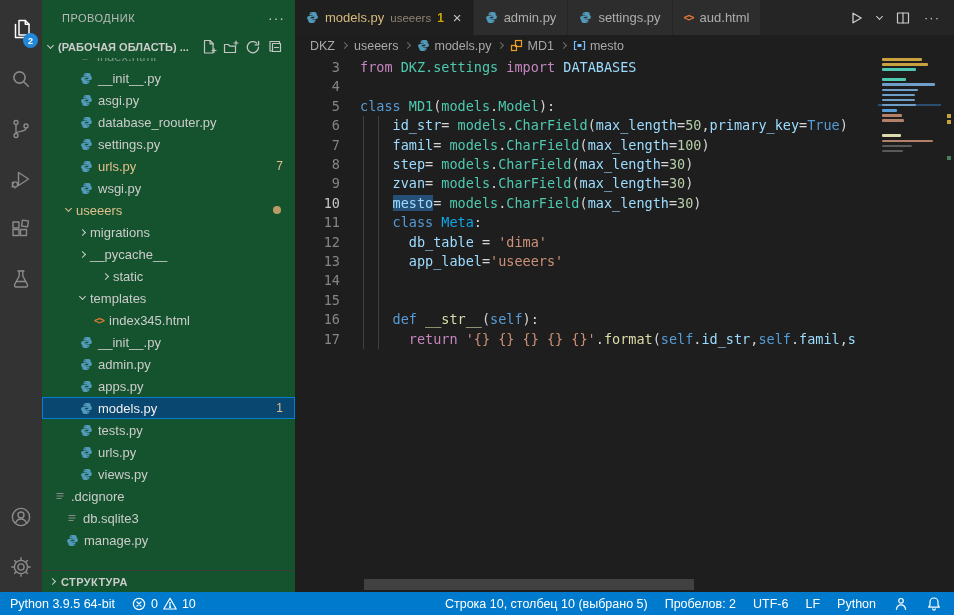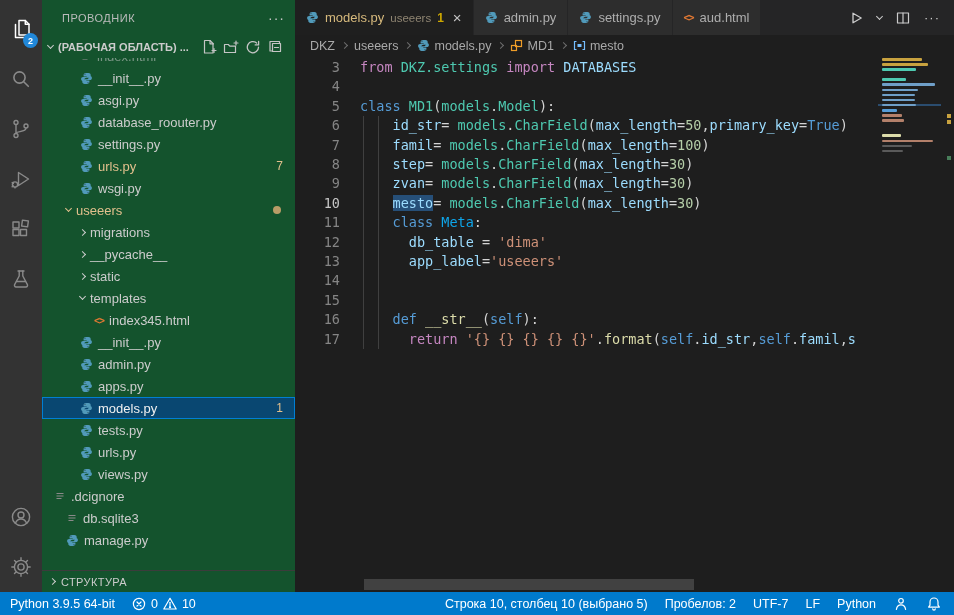--- a/index.html
+++ b/index.html
@@ -24,21 +24,21 @@
   .tree { flex:1; overflow:hidden; position:relative; }
   .trow { height:22px; display:flex; align-items:center; cursor:pointer; white-space:nowrap; position:relative; color:#cccccc; }
   .trow .lbl { margin-left:5px; }
   .trow.selected { background:#094771; outline:1px solid #007fd4; outline-offset:-1px; color:#f0f0f0; }
   .trow.mod, .trow.mod .lbl { color:#e2c08d; }
   .trow .badge { margin-left:auto; margin-right:12px; font-size:12px; color:#e2c08d; }
   .trow .dot { margin-left:auto; margin-right:14px; width:8px; height:8px; border-radius:50%; background:#b99c67; }
   .trow.clipped { height:9px; overflow:hidden; opacity:.55; }
   .trow.clipped .lbl { text-decoration:line-through; transform:translateY(-6px); }
   .trow.clipped .ico { transform:translateY(-6px); }
-  .outline-row { height:22px; border-top:1px solid #3c3c3c; display:flex; align-items:center; gap:6px; padding-left:8px; font-weight:normal; font-size:11px; letter-spacing:.4px; flex-shrink:0; cursor:pointer; }
+  .outline-row { height:22px; border-top:1px solid #3c3c3c; display:flex; align-items:center; gap:6px; padding-left:8px; font-weight:bold; font-size:11px; letter-spacing:.4px; flex-shrink:0; cursor:pointer; }
 
   
   .chev { display:inline-block; width:5px; height:5px; border-right:1.3px solid currentColor; border-bottom:1.3px solid currentColor; transform:rotate(-45deg); flex-shrink:0; }
   .chev.d { transform:rotate(45deg); margin-top:-3px; }
   .ico { display:inline-flex; align-items:center; justify-content:center; flex-shrink:0; }
   .ico svg { display:block; }
   .html-ic { color:#e37933; font-family:"DejaVu Sans Mono", monospace; font-size:10px; font-weight:bold; letter-spacing:-1px; }
 
   
   .editor-col { flex:1; display:flex; flex-direction:column; min-width:0; }
@@ -290,21 +290,21 @@
           <span class="dot"></span>
         </div>
         <div class="trow" style="padding-left: 38px;">
           <span class="chev"></span>
           <span class="lbl">migrations</span>
         </div>
         <div class="trow" style="padding-left: 38px;">
           <span class="chev"></span>
           <span class="lbl">__pycache__</span>
         </div>
-        <div class="trow" style="padding-left: 38px;">
+        <div class="trow" style="padding-left: 61px;">
           <span class="chev"></span>
           <span class="lbl">static</span>
         </div>
         <div class="trow" style="padding-left: 38px;">
           <span class="chev d"></span>
           <span class="lbl">templates</span>
         </div>
         <div class="trow" style="padding-left: 52px;">
           <span class="ico html-ic">&lt;&gt;</span>
           <span class="lbl">index345.html</span>
@@ -677,21 +677,21 @@
             <path d="M8 6.3v3.2"></path>
             <circle cx="8" cy="11.2" r=".5" fill="currentColor"></circle>
           </svg>
         </span>
         <span>10</span>
       </span>
   </div>
   <div class="sb-right" id="sb-right">
       <span class="sb-item">Строка 10, столбец 10 (выбрано 5)</span>
       <span class="sb-item">Пробелов: 2</span>
-      <span class="sb-item">UTF-7</span>
+      <span class="sb-item">UTF-6</span>
       <span class="sb-item">LF</span>
       <span class="sb-item">Python</span>
       <span class="sb-item">
         <span class="ico">
           <svg width="16" height="16" viewBox="0 0 16 16" fill="none" stroke="currentColor" stroke-width="1.2" stroke-linejoin="round" stroke-linecap="round">
             <circle cx="8" cy="4.8" r="2.3"></circle>
             <path d="M3.4 13.3c.5-3.1 2.3-4.5 4.6-4.5s4.1 1.4 4.6 4.5"></path>
           </svg>
         </span>
       </span>

